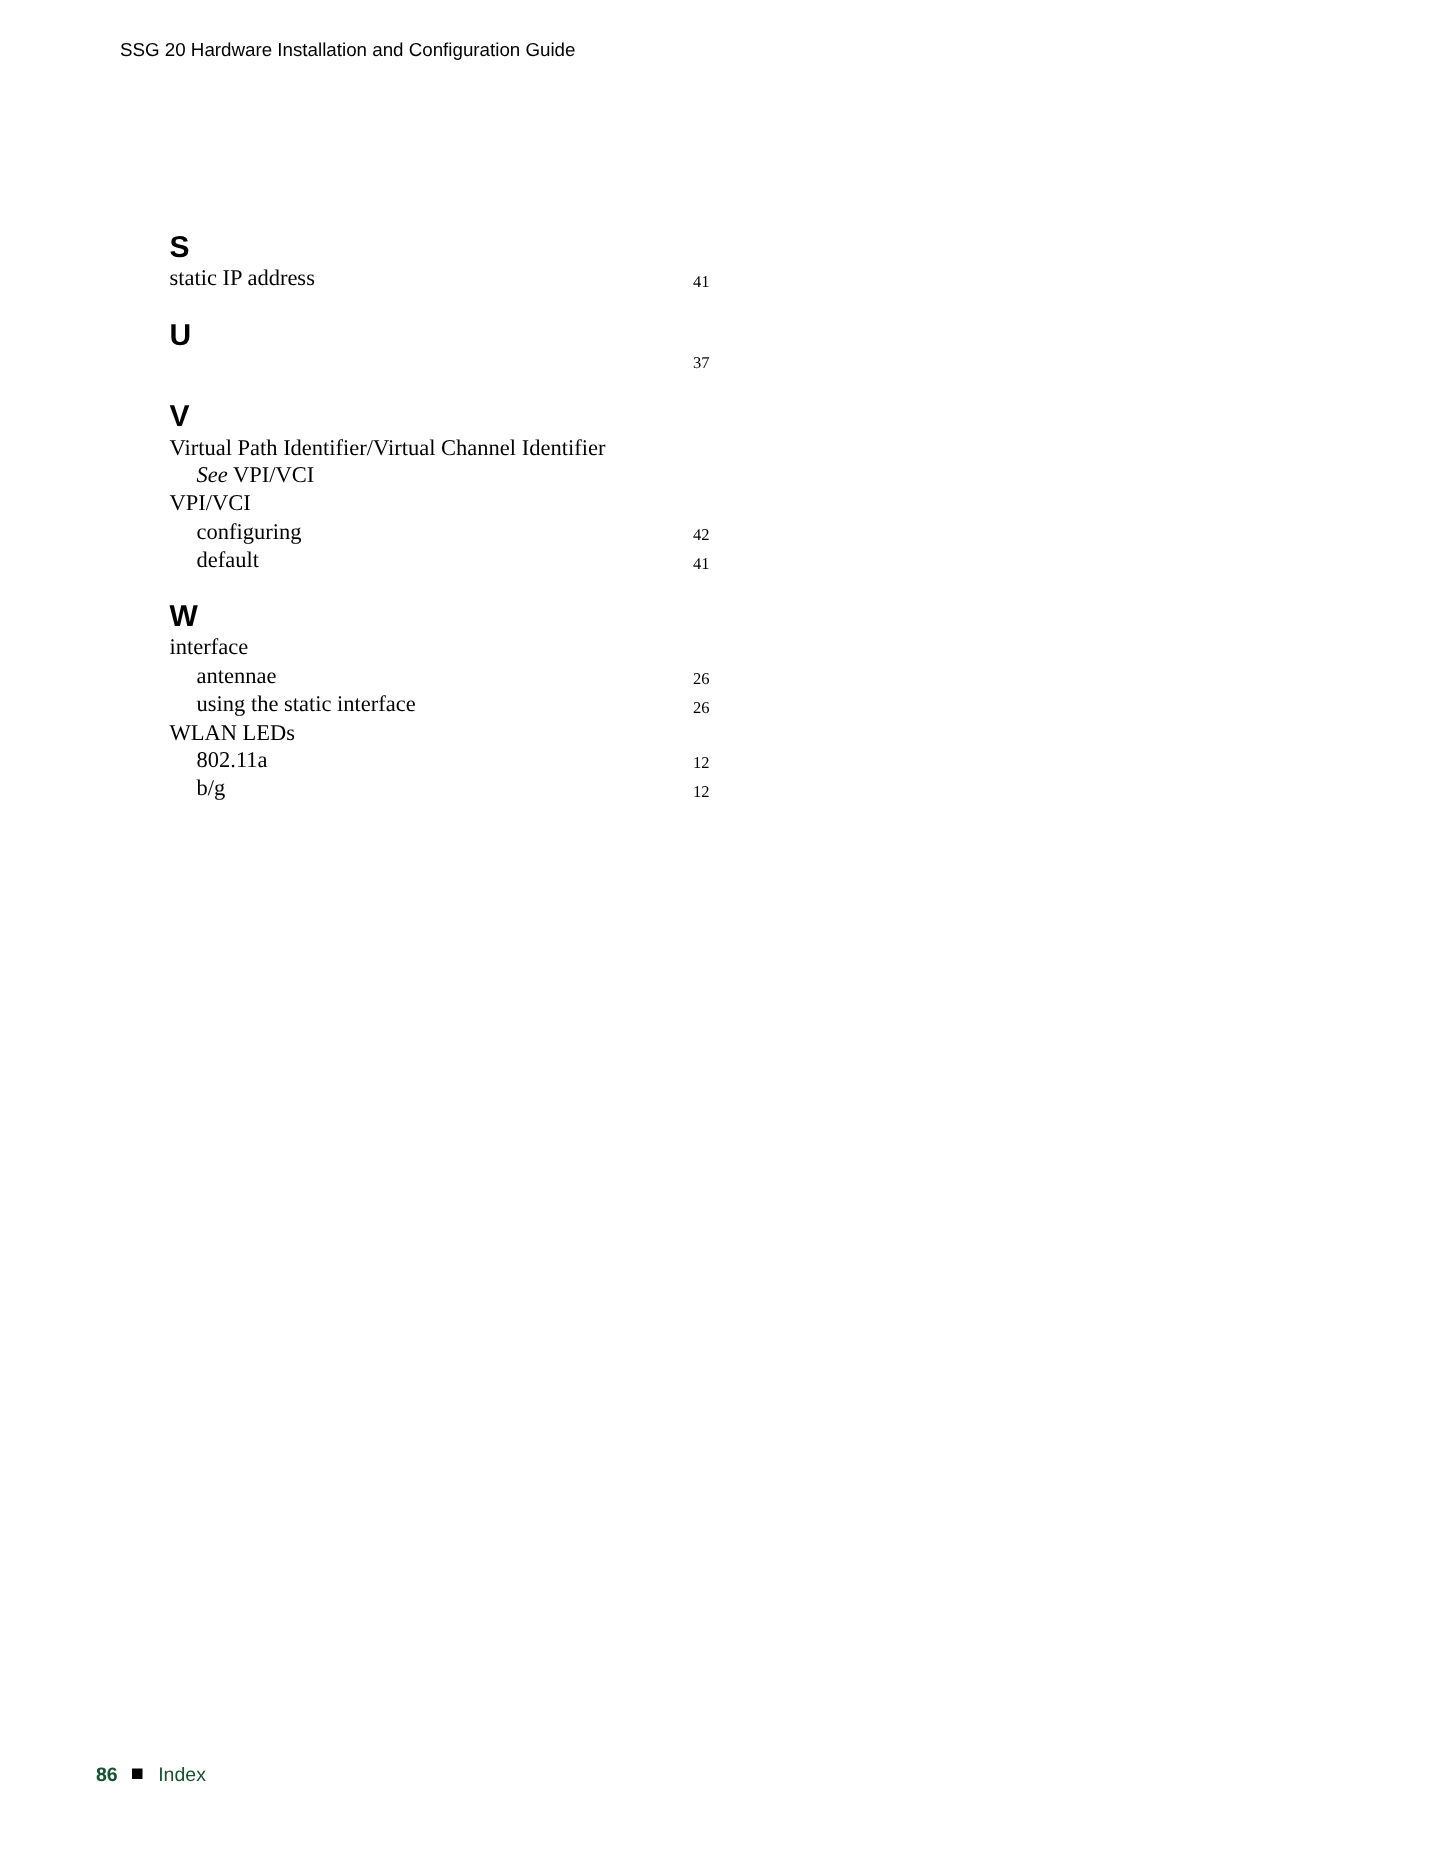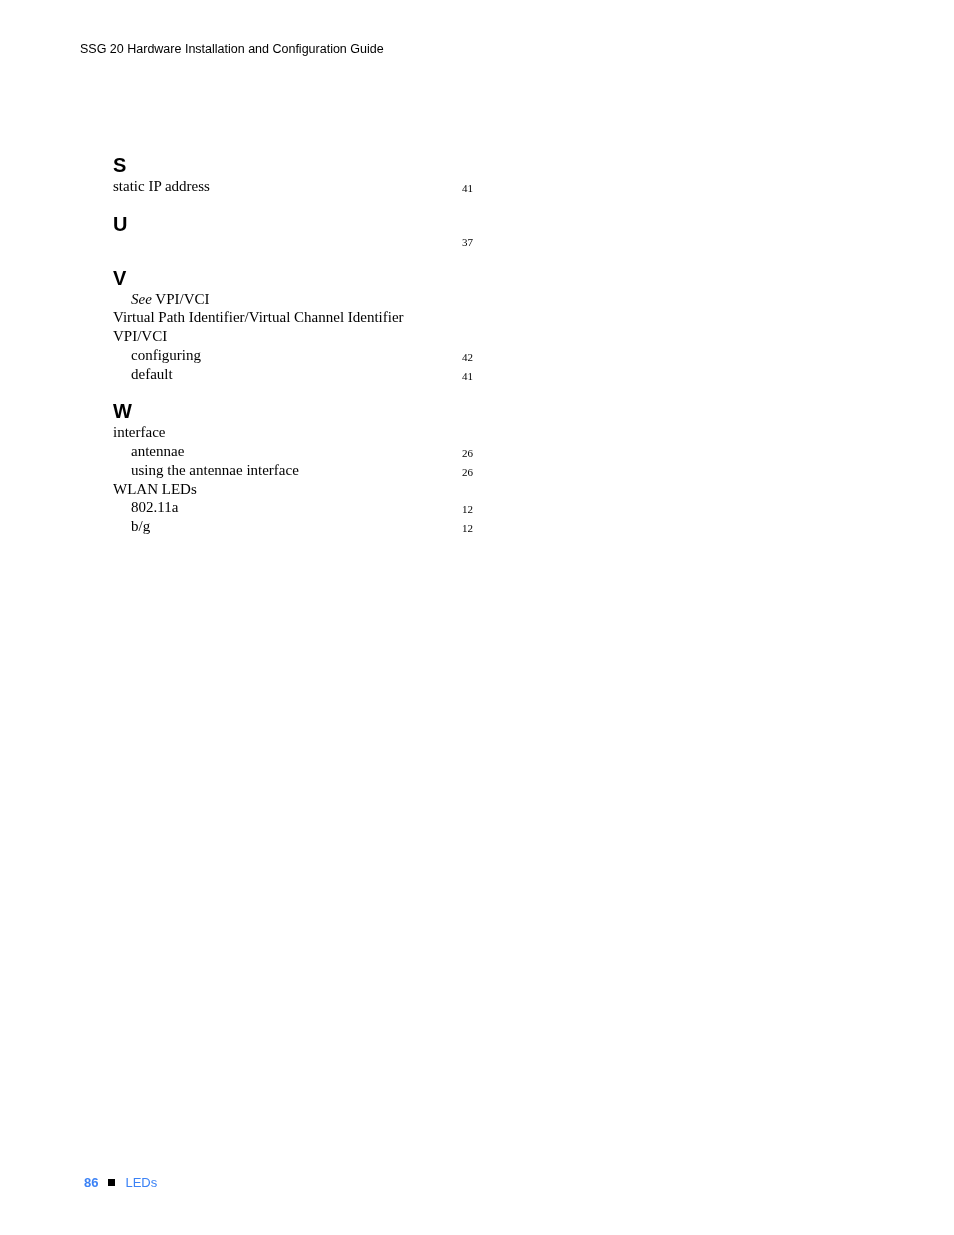--- a/index.html
+++ b/index.html
@@ -12,21 +12,21 @@
     color: #000;
     position: relative;
   }
   .page {
     position: relative;
     width: 954px;
     height: 1235px;
   }
   .running-head {
     position: absolute;
-    top: 42px;
+    top: 26px;
     left: 80px;
     font-family: Arial, Helvetica, sans-serif;
     font-size: 12.5px;
     color: #000;
   }
   .content {
     position: absolute;
     left: 113px;
     top: 155px;
     width: 360px;
@@ -72,25 +72,25 @@
     white-space: nowrap;
     font-size: 11px;
   }
   .plain-line {
     font-size: 15px;
     line-height: 1.25;
   }
   .plain-line.sub1 { padding-left: 18px; }
   .footer {
     position: absolute;
-    left: 84px;
+    left: 64px;
     bottom: 45px;
     font-family: Arial, Helvetica, sans-serif;
     font-size: 13px;
-    color: #3b82f6;
+    color: #14532d;
     display: flex;
     align-items: center;
     gap: 10px;
   }
   .footer .pnum { font-weight: 700; }
   .footer .sq {
     width: 7px;
     height: 7px;
     background: #000;
     display: inline-block;
@@ -118,26 +118,26 @@
       <div class="letter">U</div>
       <div class="entry-row">
         <span class="leaders"></span>
         <span class="pagenum">37</span>
       </div>
     </div>
 
     <div class="section">
       <div class="letter">V</div>
 
+      <div class="plain-line">Virtual Path Identifier/Virtual Channel Identifier</div>
+
       <div class="plain-line sub1">
         <span class="italic" style="font-style:italic;">See</span>
         <span class="noleaders">VPI/VCI</span>
       </div>
-
-      <div class="plain-line">Virtual Path Identifier/Virtual Channel Identifier</div>
 
       <div class="plain-line">VPI/VCI</div>
 
       <div class="entry-row sub1">
         <span class="label">configuring</span>
         <span class="leaders"></span>
         <span class="pagenum">42</span>
       </div>
 
       <div class="entry-row sub1">
@@ -152,21 +152,21 @@
 
       <div class="plain-line">interface</div>
 
       <div class="entry-row sub1">
         <span class="label">antennae</span>
         <span class="leaders"></span>
         <span class="pagenum">26</span>
       </div>
 
       <div class="entry-row sub1">
-        <span class="label">using the antennae interface</span>
+        <span class="label">using the static interface</span>
         <span class="leaders"></span>
         <span class="pagenum">26</span>
       </div>
 
       <div class="plain-line">WLAN LEDs</div>
 
       <div class="entry-row sub1">
         <span class="label">802.11a</span>
         <span class="leaders"></span>
         <span class="pagenum">12</span>
@@ -177,16 +177,16 @@
         <span class="leaders"></span>
         <span class="pagenum">12</span>
       </div>
     </div>
 
   </div>
 
   <div class="footer">
     <span class="pnum">86</span>
     <span class="sq"></span>
-    <span>LEDs</span>
+    <span>Index</span>
   </div>
 
 </div>
 
 </body></html>

